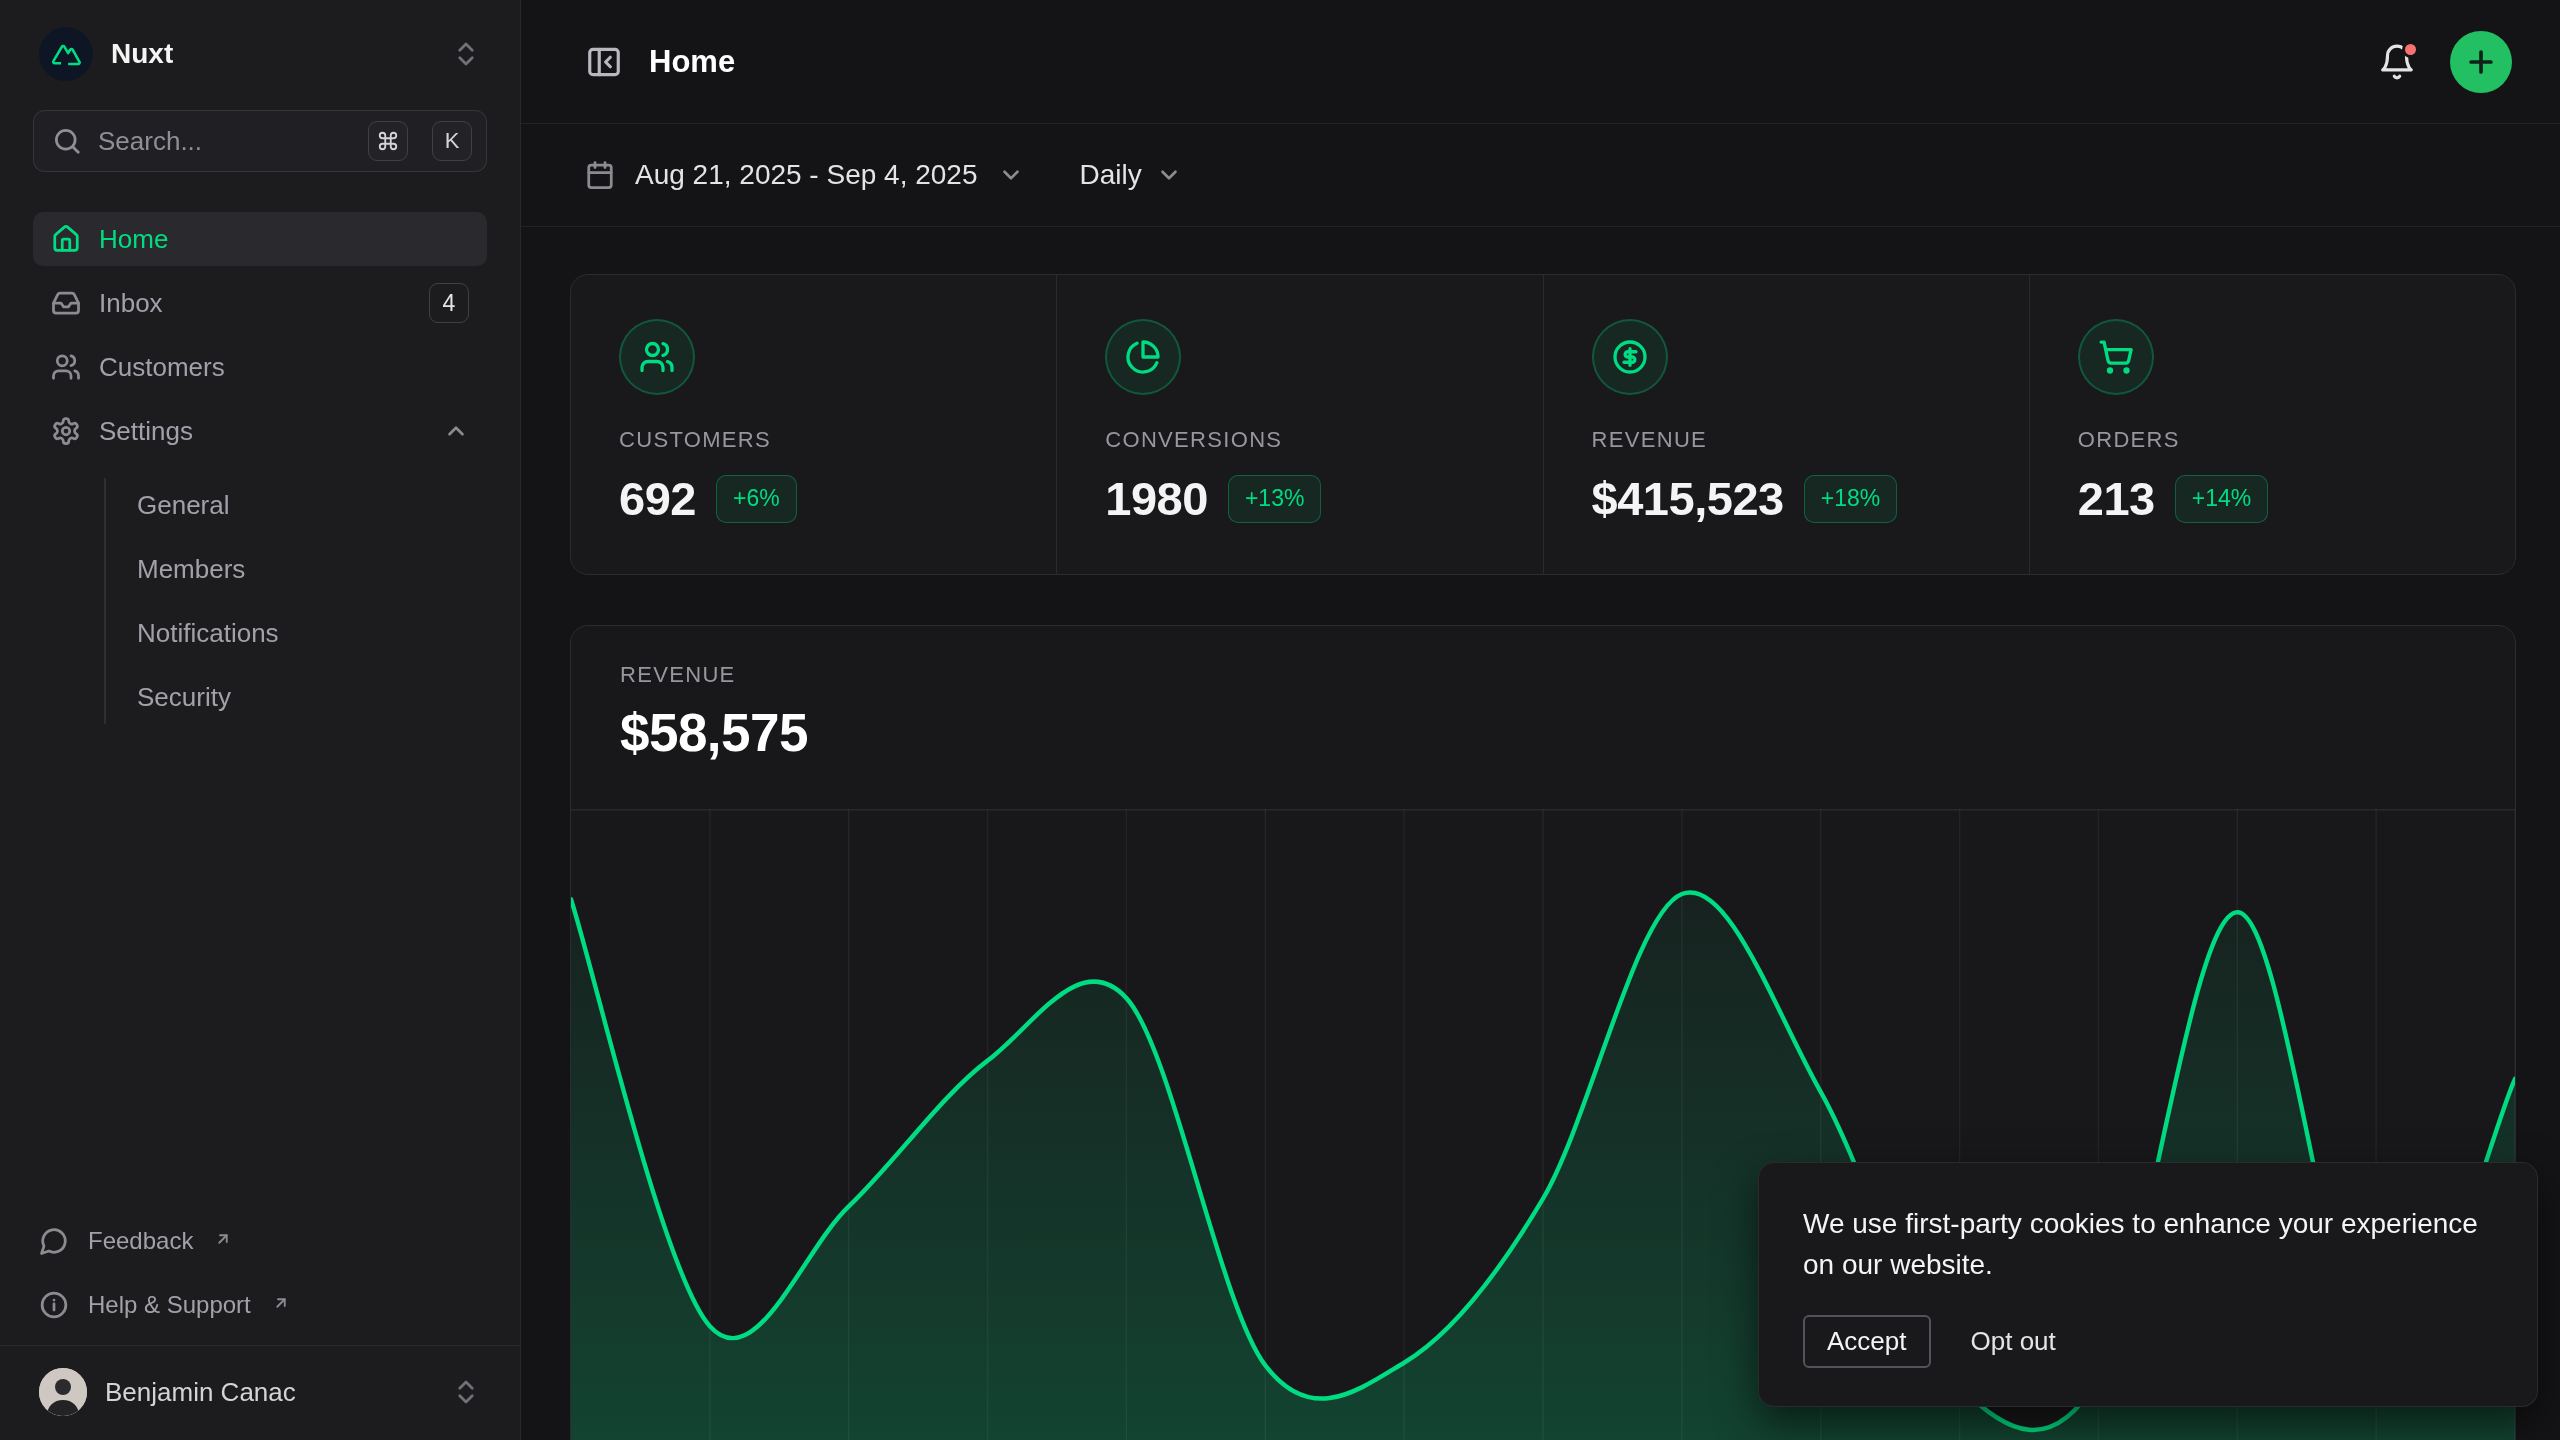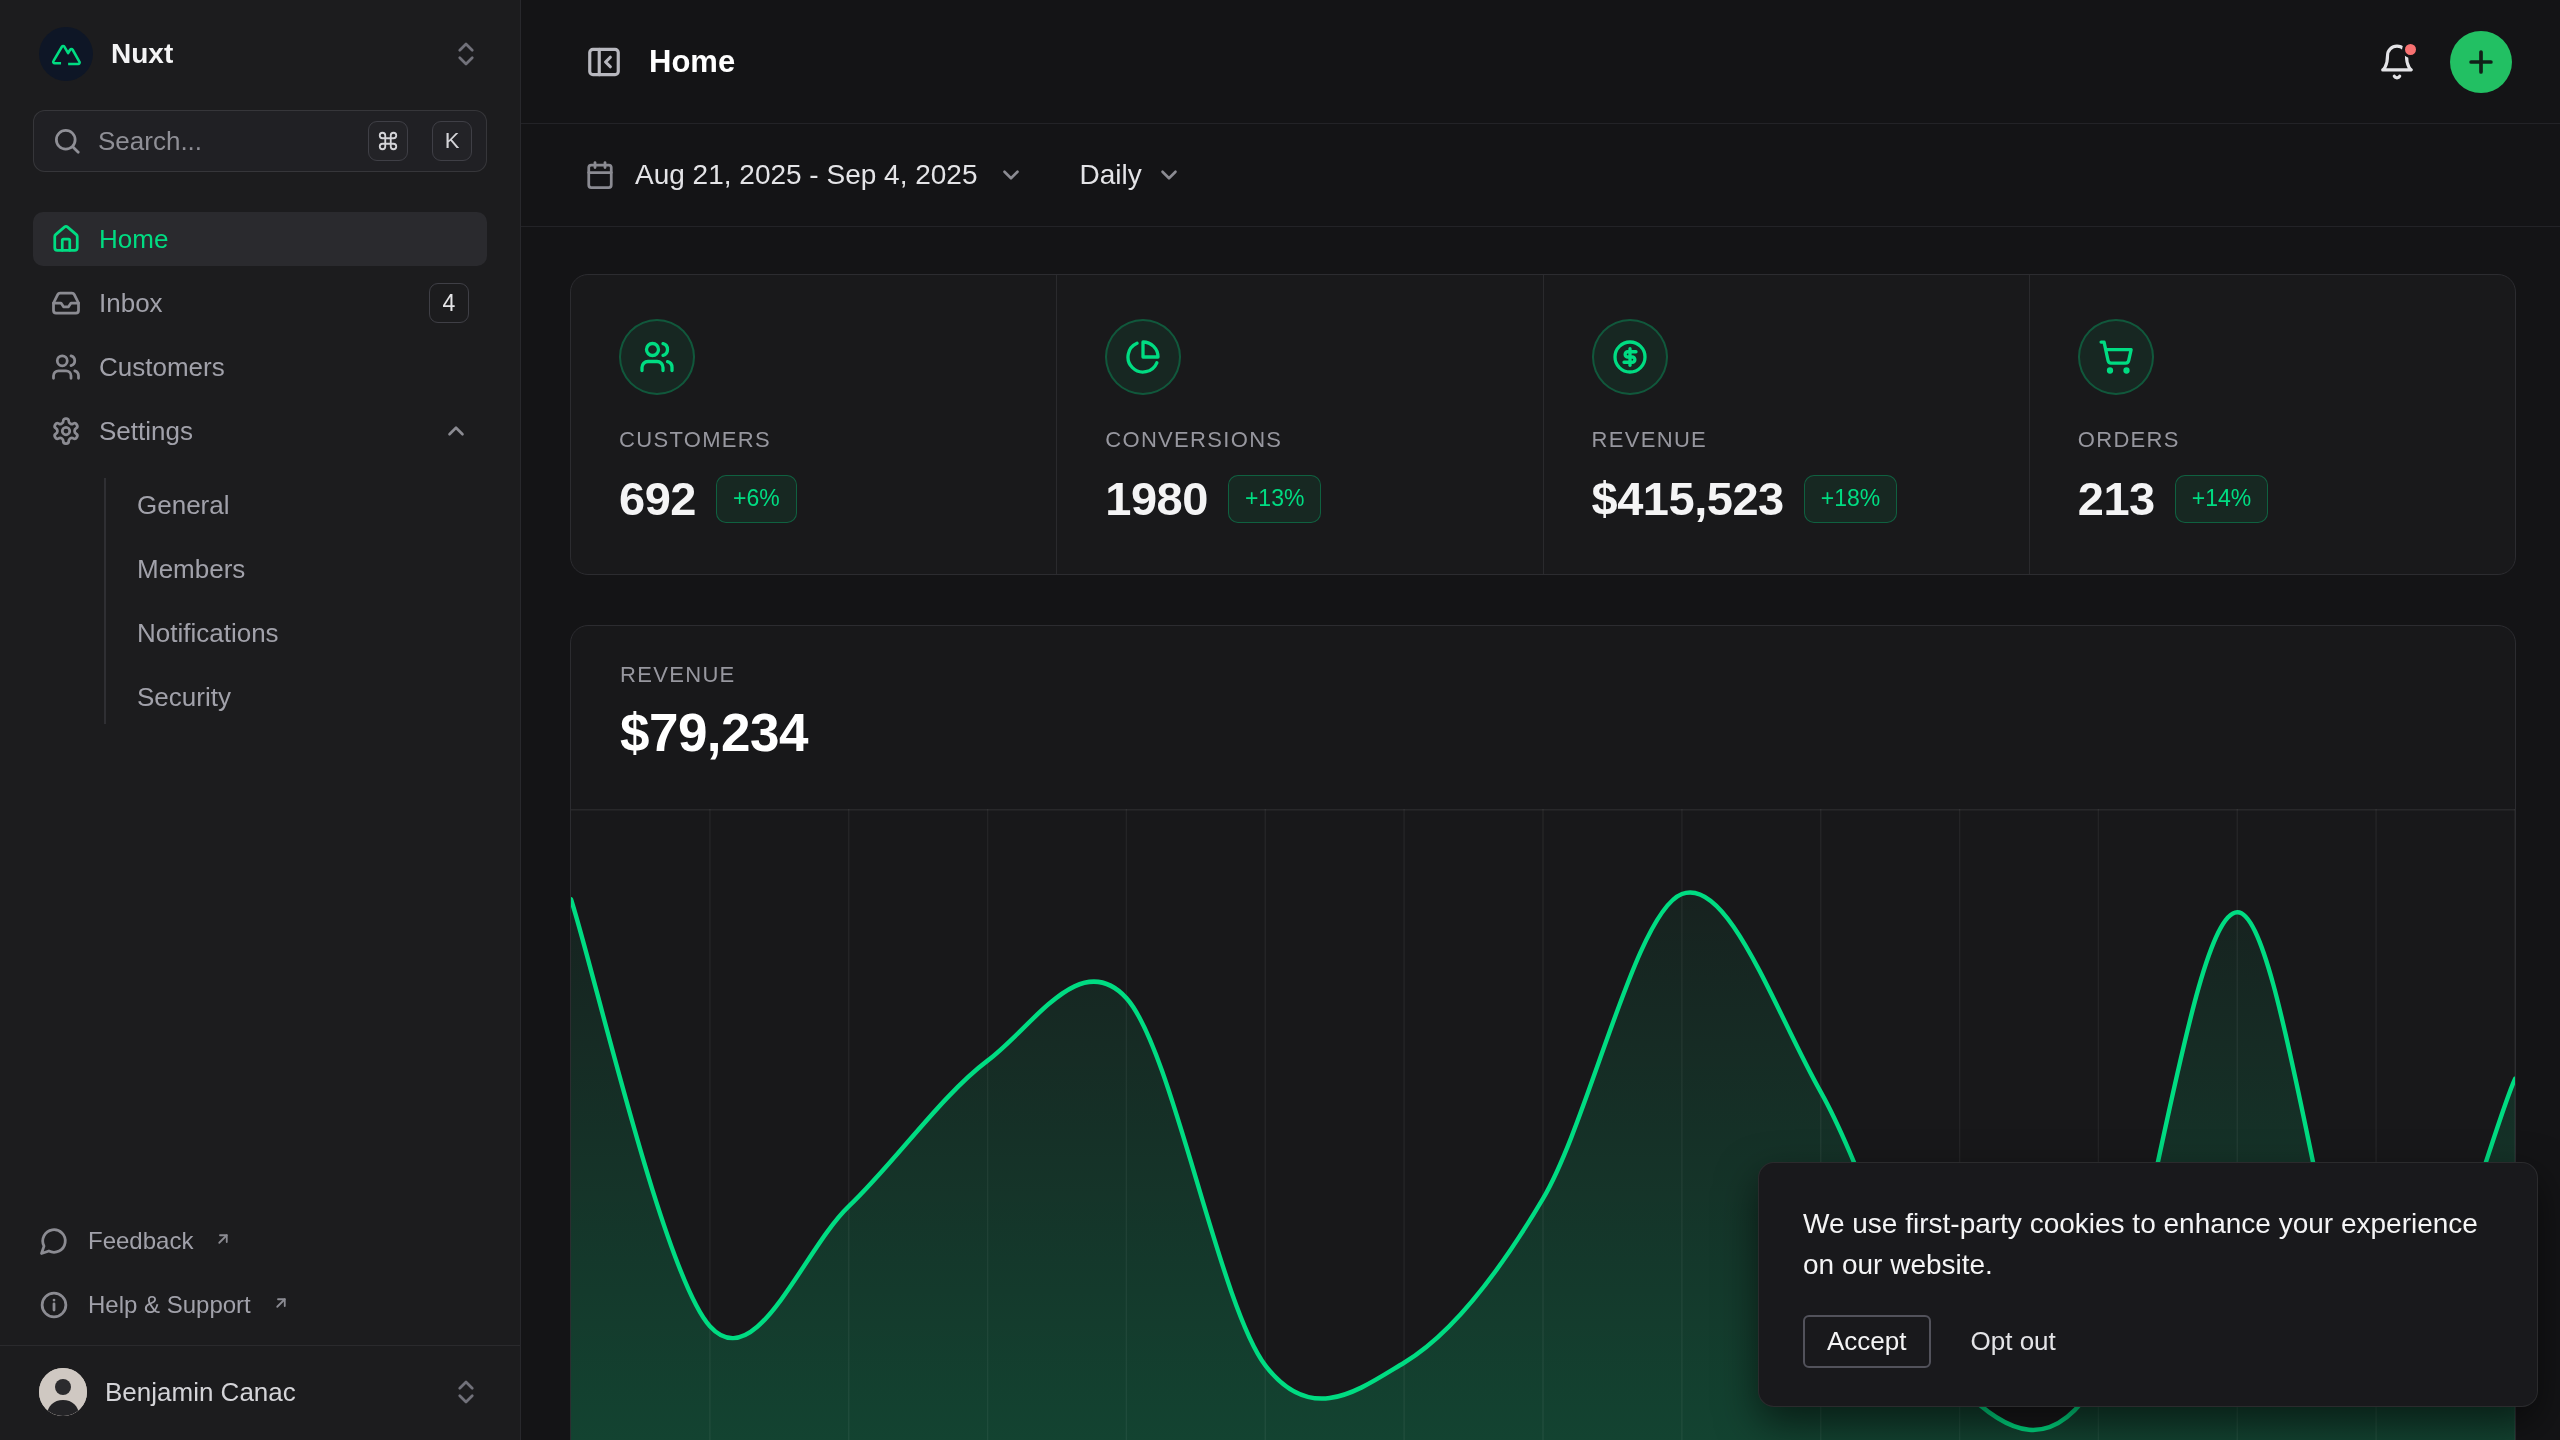--- a/index.html
+++ b/index.html
@@ -417,21 +417,21 @@
         <div class="stat-value-row">
           <span class="stat-value">213</span>
           <span class="delta-badge">+14%</span>
         </div>
       </div>
     </section>
 
     <section class="revenue-card">
       <div class="revenue-head">
         <div class="revenue-label">REVENUE</div>
-        <div class="revenue-total">$79,234</div>
+        <div class="revenue-total">$58,575</div>
       </div>
       <div class="chart-wrap">
         <svg id="revenue-chart-svg" preserveAspectRatio="none" viewBox="0 0 1986 632">
             <defs>
               <linearGradient id="revGrad" x1="0" y1="0" x2="0" y2="1">
                 <stop offset="0" stop-color="#00dc82" stop-opacity="0.05"></stop>
                 <stop offset="1" stop-color="#00dc82" stop-opacity="0.24"></stop>
               </linearGradient>
             </defs>
             <path d="M 0.0 90.2 C 23.6 161.4, 94.6 466.0, 141.9 517.2 C 189.1 568.4, 236.4 441.7, 283.7 397.4 C 331.0 353.2, 378.3 286.4, 425.6 251.6 C 472.9 216.9, 520.1 138.4, 567.4 189.1 C 614.7 239.9, 662.0 495.5, 709.3 556.3 C 756.6 617.0, 803.9 581.5, 851.1 553.7 C 898.4 525.9, 945.7 467.8, 993.0 389.6 C 1040.3 311.5, 1087.6 102.8, 1134.9 85.0 C 1182.1 67.2, 1229.4 200.9, 1276.7 282.9 C 1324.0 364.9, 1371.3 529.4, 1418.6 577.1 C 1465.9 624.8, 1513.1 648.3, 1560.4 569.3 C 1607.7 490.3, 1655.0 104.1, 1702.3 103.2 C 1749.6 102.3, 1796.9 536.3, 1844.1 564.1 C 1891.4 591.9, 1962.4 318.9, 1986.0 269.9 L 1986 697 L 0 697 Z" fill="url(#revGrad)"></path>

